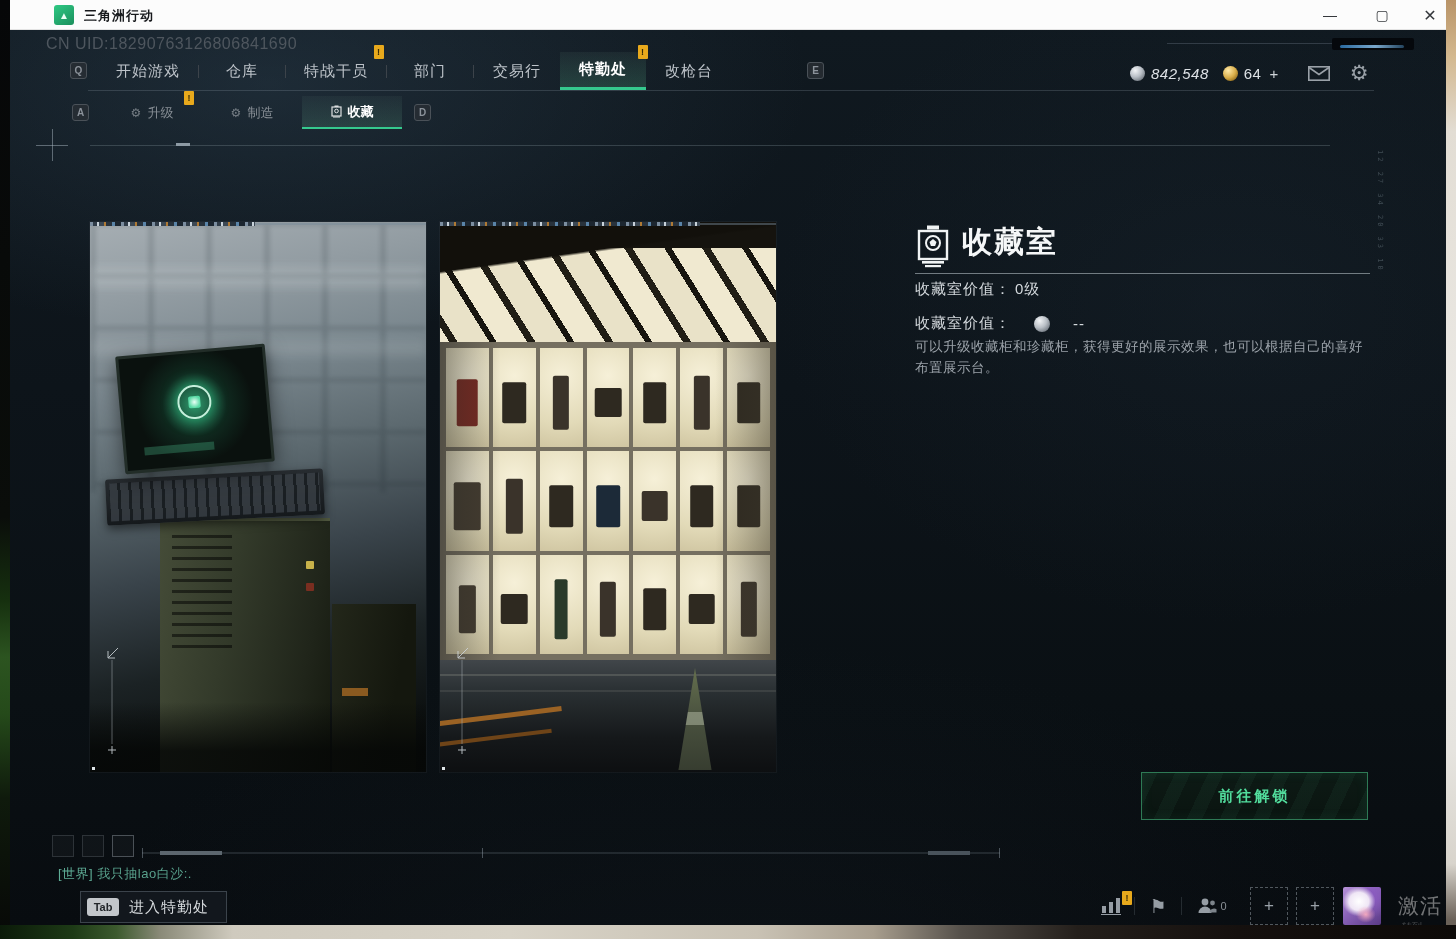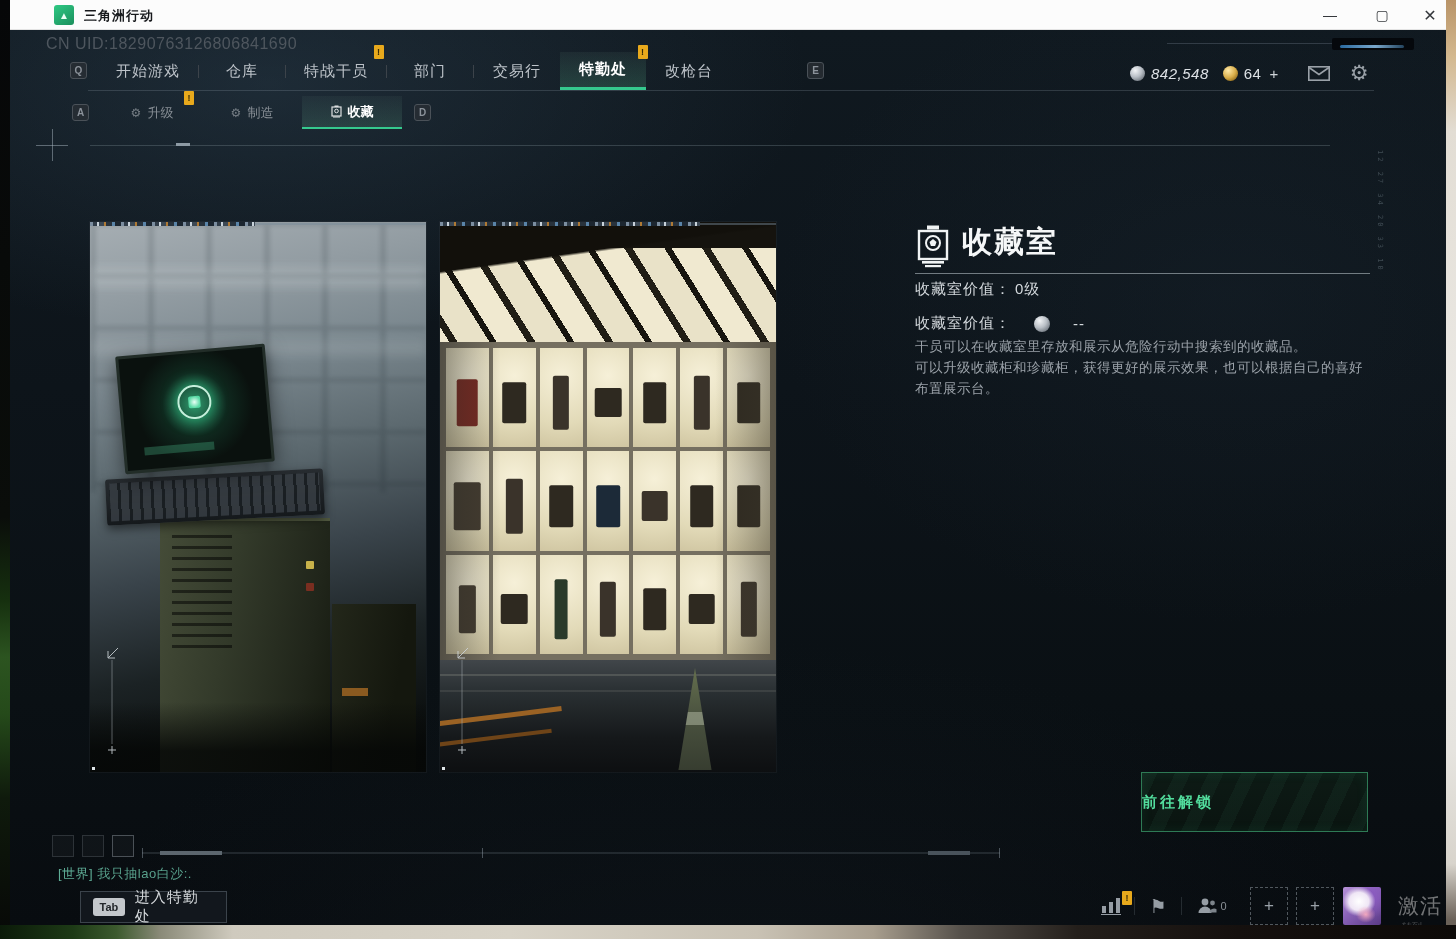--- a/index.html
+++ b/index.html
@@ -162,46 +162,46 @@
   .c2-rail { position:absolute; left:-8px; top:492px; width:130px; height:5px; background:#9a6224; transform:rotate(-7deg); }
   .c2-rail2 { position:absolute; left:-8px; top:514px; width:120px; height:4px; background:#6e4418; transform:rotate(-7deg); }
 
   
   #panel-icon { left:905px; top:194px; }
   #panel-title { left:952px; top:192px; font-size:30px; font-weight:700; color:#f5f7f8; letter-spacing:2px; }
   #panel-divider { left:905px; top:243px; width:455px; height:1px; background:rgba(195,205,212,0.55); }
   .stat-row { position:absolute; left:905px; font-size:15px; color:#d4d9dd; display:flex; align-items:center; gap:4px; letter-spacing:1px; }
   #row-level { top:250px; } #row-value { top:284px;gap:20px; }
   #panel-desc { left:905px; top:306px; width:448px; font-size:13.5px; color:#9ba2a9; line-height:21px; letter-spacing:0.5px; }
-  #unlock-btn { left:1131px; top:742px; width:227px; height:60px; border:1px solid #2e7a55;
+  #unlock-btn { left:1131px; top:742px; width:227px; height:48px; border:1px solid #2e7a55;
     background:
       repeating-linear-gradient(115deg,rgba(60,140,105,0.08) 0 14px,rgba(0,0,0,0) 14px 30px),
       linear-gradient(180deg,#0d1a15,#0a1410);
-    display:flex; align-items:center; justify-content:flex-start; cursor:pointer;
+    display:flex; align-items:center; justify-content:center; cursor:pointer;
     box-shadow:inset 0 0 12px rgba(40,160,110,0.12); }
   #unlock-btn span { font-size:15px; font-weight:700; color:#52dd9d; letter-spacing:3px; }
 
   
   #side-ticks { left:1366px; top:120px; writing-mode:vertical-rl; font-size:7px; letter-spacing:3px;
     color:rgba(150,165,175,0.35); font-family:"DejaVu Sans Mono",monospace; }
 
   
   .mini-sq { position:absolute; top:805px; width:22px; height:22px; border:1px solid rgba(150,160,170,0.22); background:rgba(255,255,255,0.03); }
   #sq1 { left:42px; } #sq2 { left:72px; } #sq3 { left:102px; border-color:rgba(170,180,190,0.38); }
   #slider-base { left:132px; top:822px; width:858px; height:2px; background:rgba(120,132,142,0.22); }
   #slider-seg1 { left:150px; top:821px; width:62px; height:4px; background:#5c666e; }
   #slider-seg2 { left:918px; top:821px; width:42px; height:4px; background:#49535b; }
   .slider-tick { position:absolute; top:818px; width:1px; height:10px; background:rgba(140,152,162,0.5); }
   #tick1 { left:132px; } #tick2 { left:472px; } #tick3 { left:989px; }
 
   #chat-line { left:48px; top:835px; font-size:13px; letter-spacing:0.5px; }
   #chat-line .chan { color:#5fae97; } #chat-line .msg { color:#58a18c; }
 
   #tab-btn { left:70px; top:861px; width:147px; height:32px; border:1px solid #3b434b; background:rgba(22,27,33,0.75);
-    display:flex; align-items:center; gap:10px; padding:0 12px; cursor:pointer; }
+    display:flex; align-items:center; gap:10px; padding:0 6px; cursor:pointer; }
   #tab-key { width:32px; height:18px; background:#c3c7cb; border-radius:3px; color:#22262a; font-size:11px; font-weight:700;
     display:flex; align-items:center; justify-content:center; }
   #tab-label { font-size:15px; color:#d6dadd; letter-spacing:1px; }
 
   #bottom-icons { left:1078px; top:856px; height:40px; display:flex; align-items:center; }
   .b-ico { position:relative; width:46px; display:flex; align-items:center; justify-content:center; color:#969da4; cursor:pointer; }
   .b-sep { width:1px; height:18px; background:rgba(120,130,140,0.25); }
   #friend-count { font-size:11px; color:#8a9096; margin-left:3px; }
   .dash-sq { position:relative; width:38px; height:38px; border:1px dashed rgba(150,160,168,0.5); margin-left:8px;
     display:flex; align-items:center; justify-content:center; color:#9aa1a8; font-size:17px; cursor:pointer; }
@@ -464,21 +464,20 @@
         <span>收藏室价值：</span>
         <span>0级</span>
       </div>
       <div class="stat-row" id="row-value">
         <span>收藏室价值：</span>
         <span class="coin silver" style="width:16px;height:16px;margin:0 3px;"></span>
         <span>--</span>
       </div>
 
       <div class="abs" id="panel-desc">
-        <div>干员可以在收藏室里存放和展示从危险行动中搜索到的收藏品。</div>
         <div>可以升级收藏柜和珍藏柜，获得更好的展示效果，也可以根据自己的喜好布置展示台。</div>
       </div>
 
       <div class="abs" id="unlock-btn">
         <span>前往解锁</span>
       </div>
 
       <div class="abs" id="side-ticks">12 27 34 20 33 10</div>
 
       <div class="mini-sq" id="sq1"></div>

